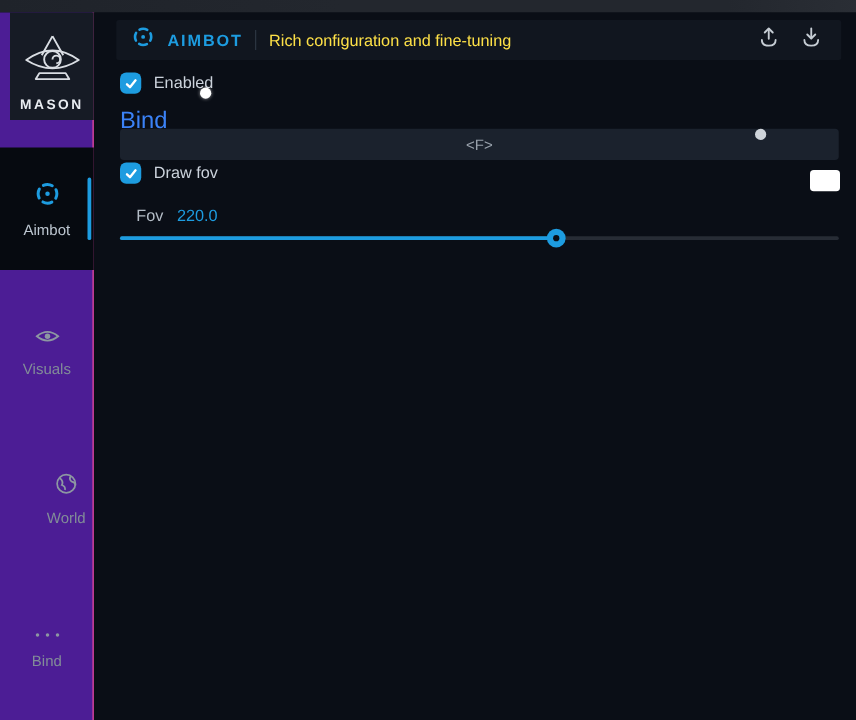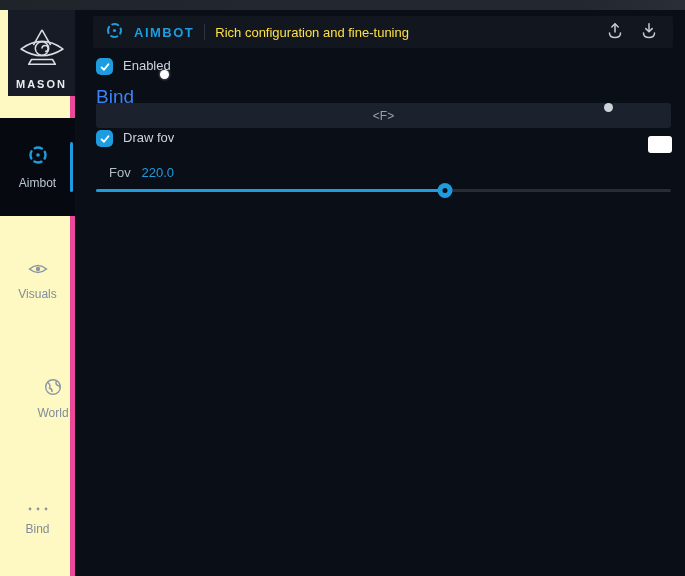--- a/index.html
+++ b/index.html
@@ -6,21 +6,21 @@
   html,body { width:685px; height:576px; overflow:hidden; background:#0a0e16;
     font-family:"Liberation Sans", sans-serif; }
   .stage { position:relative; width:685px; height:576px; background:#0a0e16; }
 
   
   .top-strip { position:absolute; left:0; top:0; width:685px; height:10px;
     background:linear-gradient(90deg,#1f232a,#23272e 40%,#23272e 85%,#2a2e35); }
 
   
   .sidebar { position:absolute; left:0; top:10px; width:75px; height:566px;
-    background:#fef9c3; border-right:5px solid #ec4899; }
+    background:#4c1d95; border-right:1px solid #ec4899; }
   .logo-panel { position:absolute; left:8px; top:0; width:67px; height:86px;
     background:#161b25; display:flex; flex-direction:column; align-items:center;
     justify-content:flex-end; padding-bottom:6px; }
   .logo-panel svg { margin-bottom:4px; }
   .brand { font-size:11px; font-weight:bold; letter-spacing:2px; color:#e9edf2; }
 
   .nav-item { position:absolute; left:0; width:75px; display:flex; flex-direction:column;
     align-items:center; justify-content:center; gap:6px; cursor:pointer; }
   .nav-item .nav-label { font-size:12px; color:#828c98; }
   .nav-item.active { background:#060a10; }

